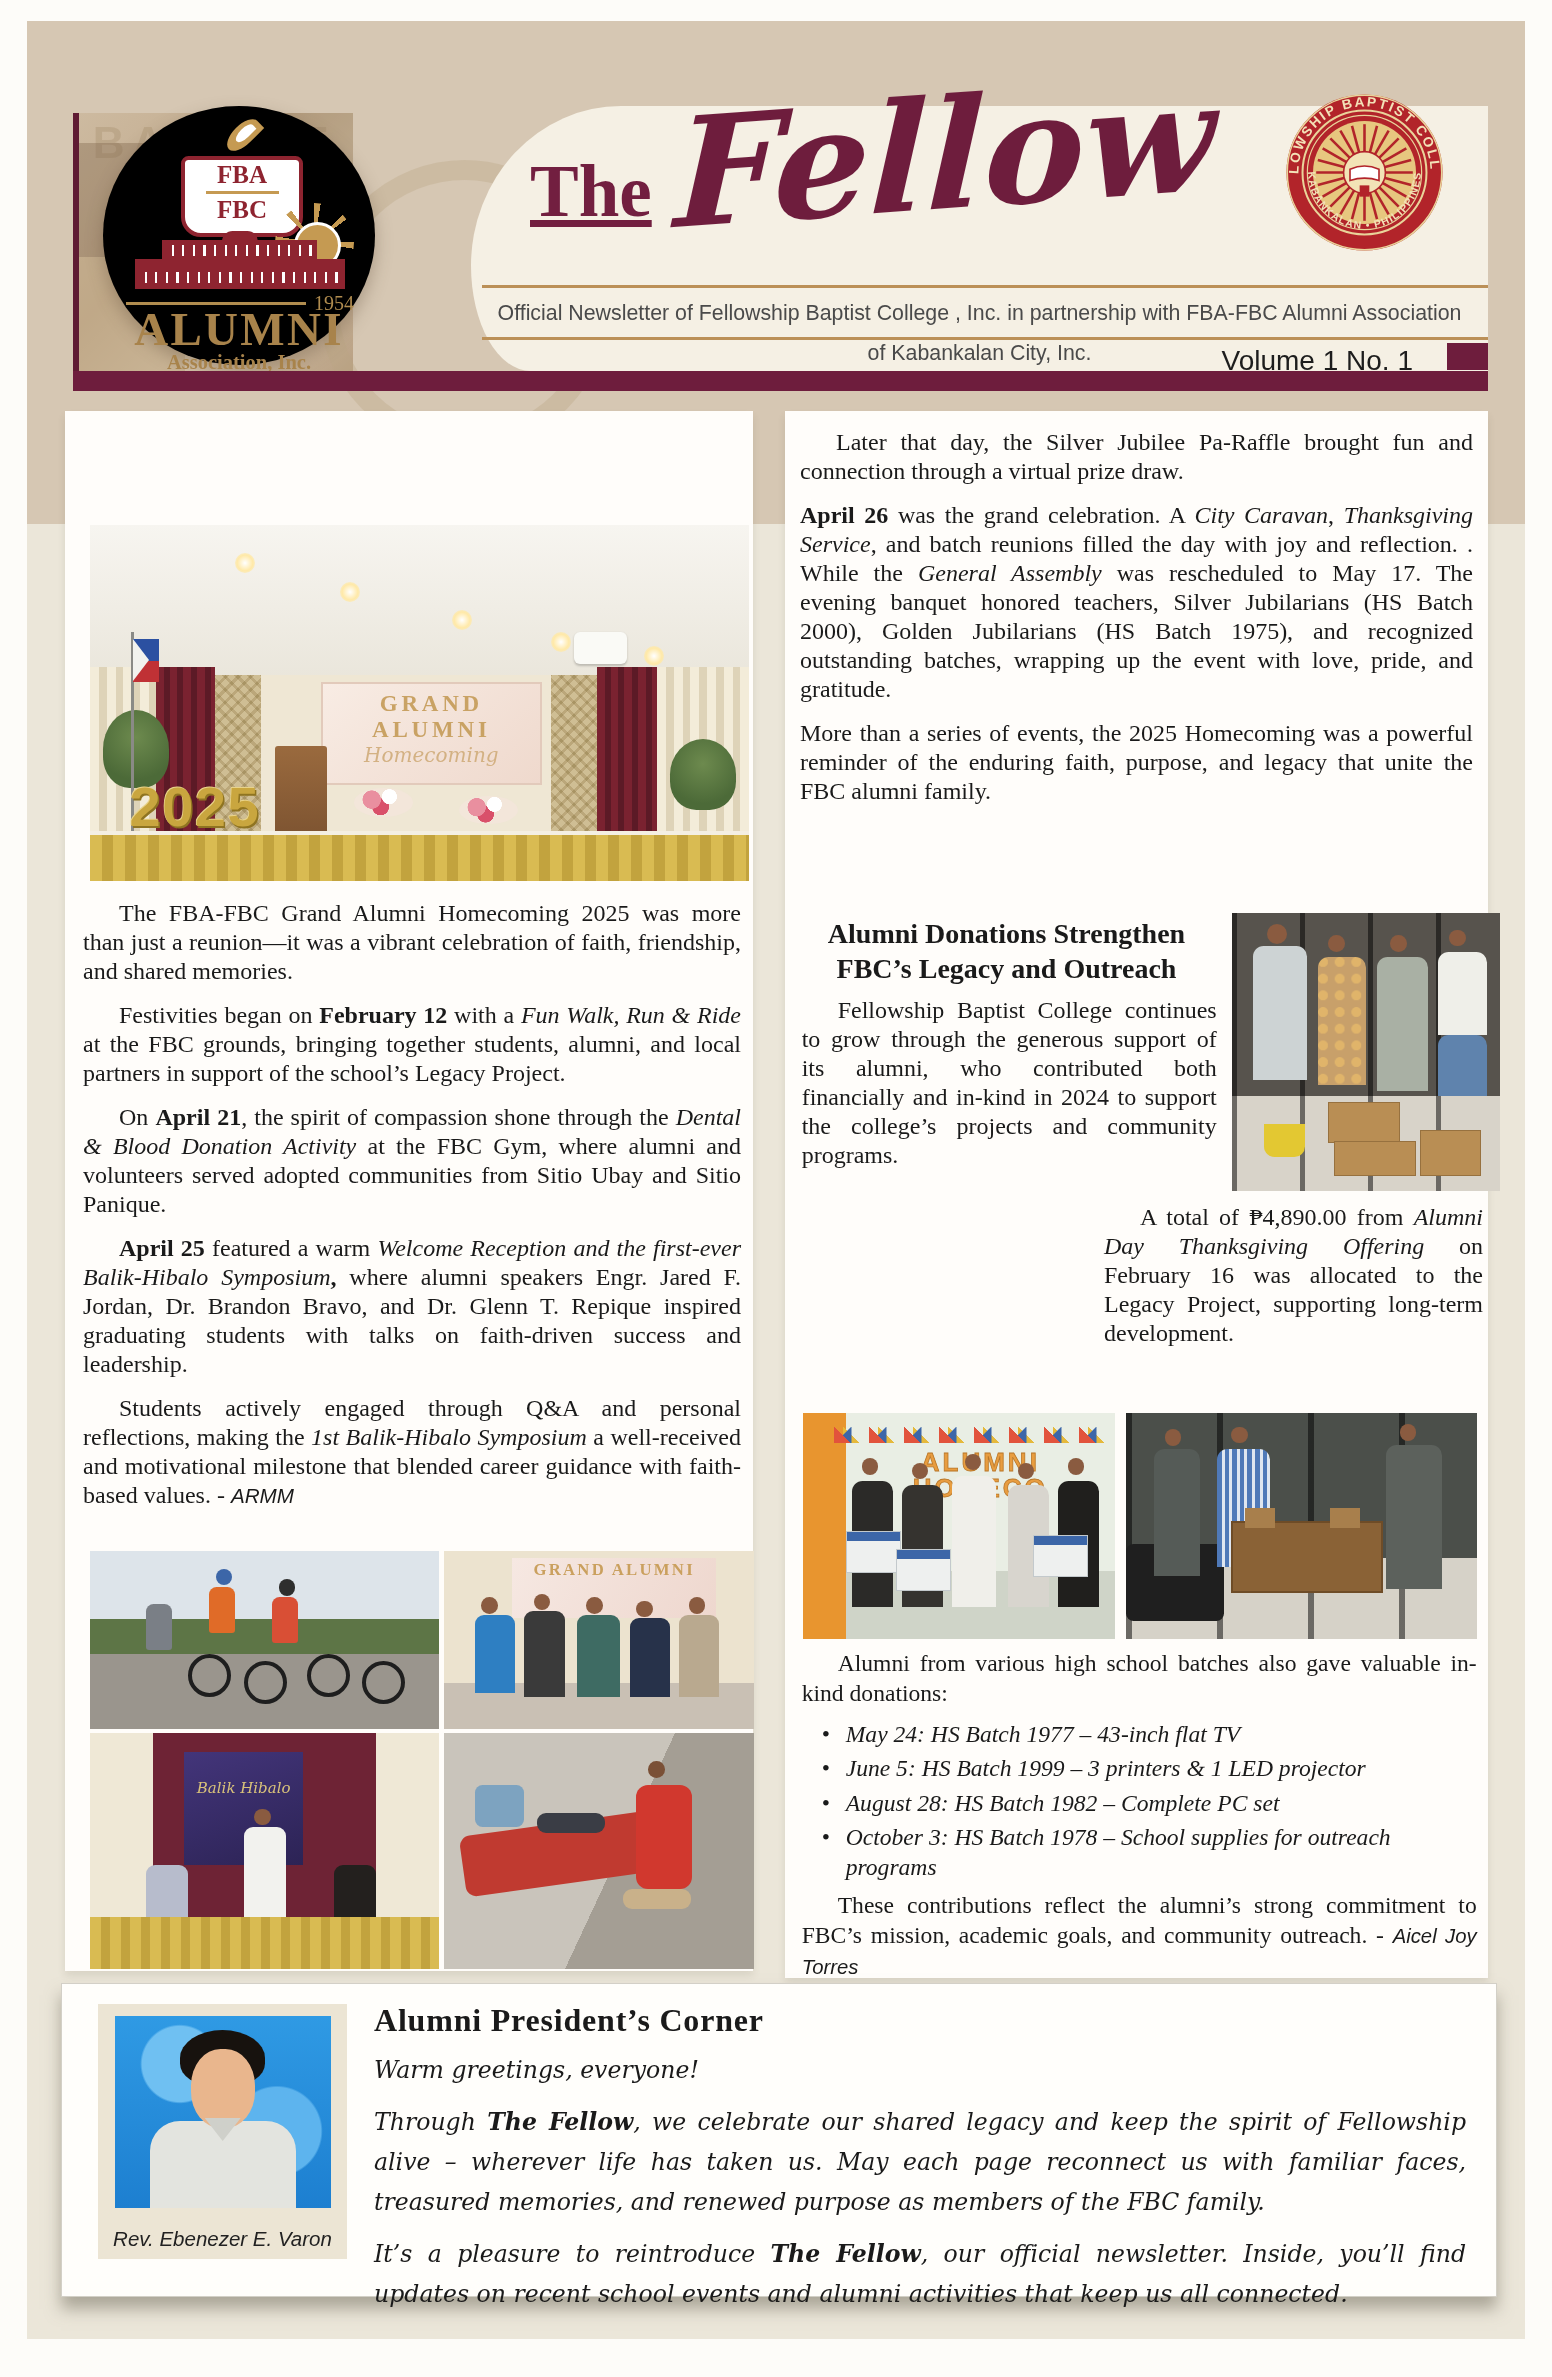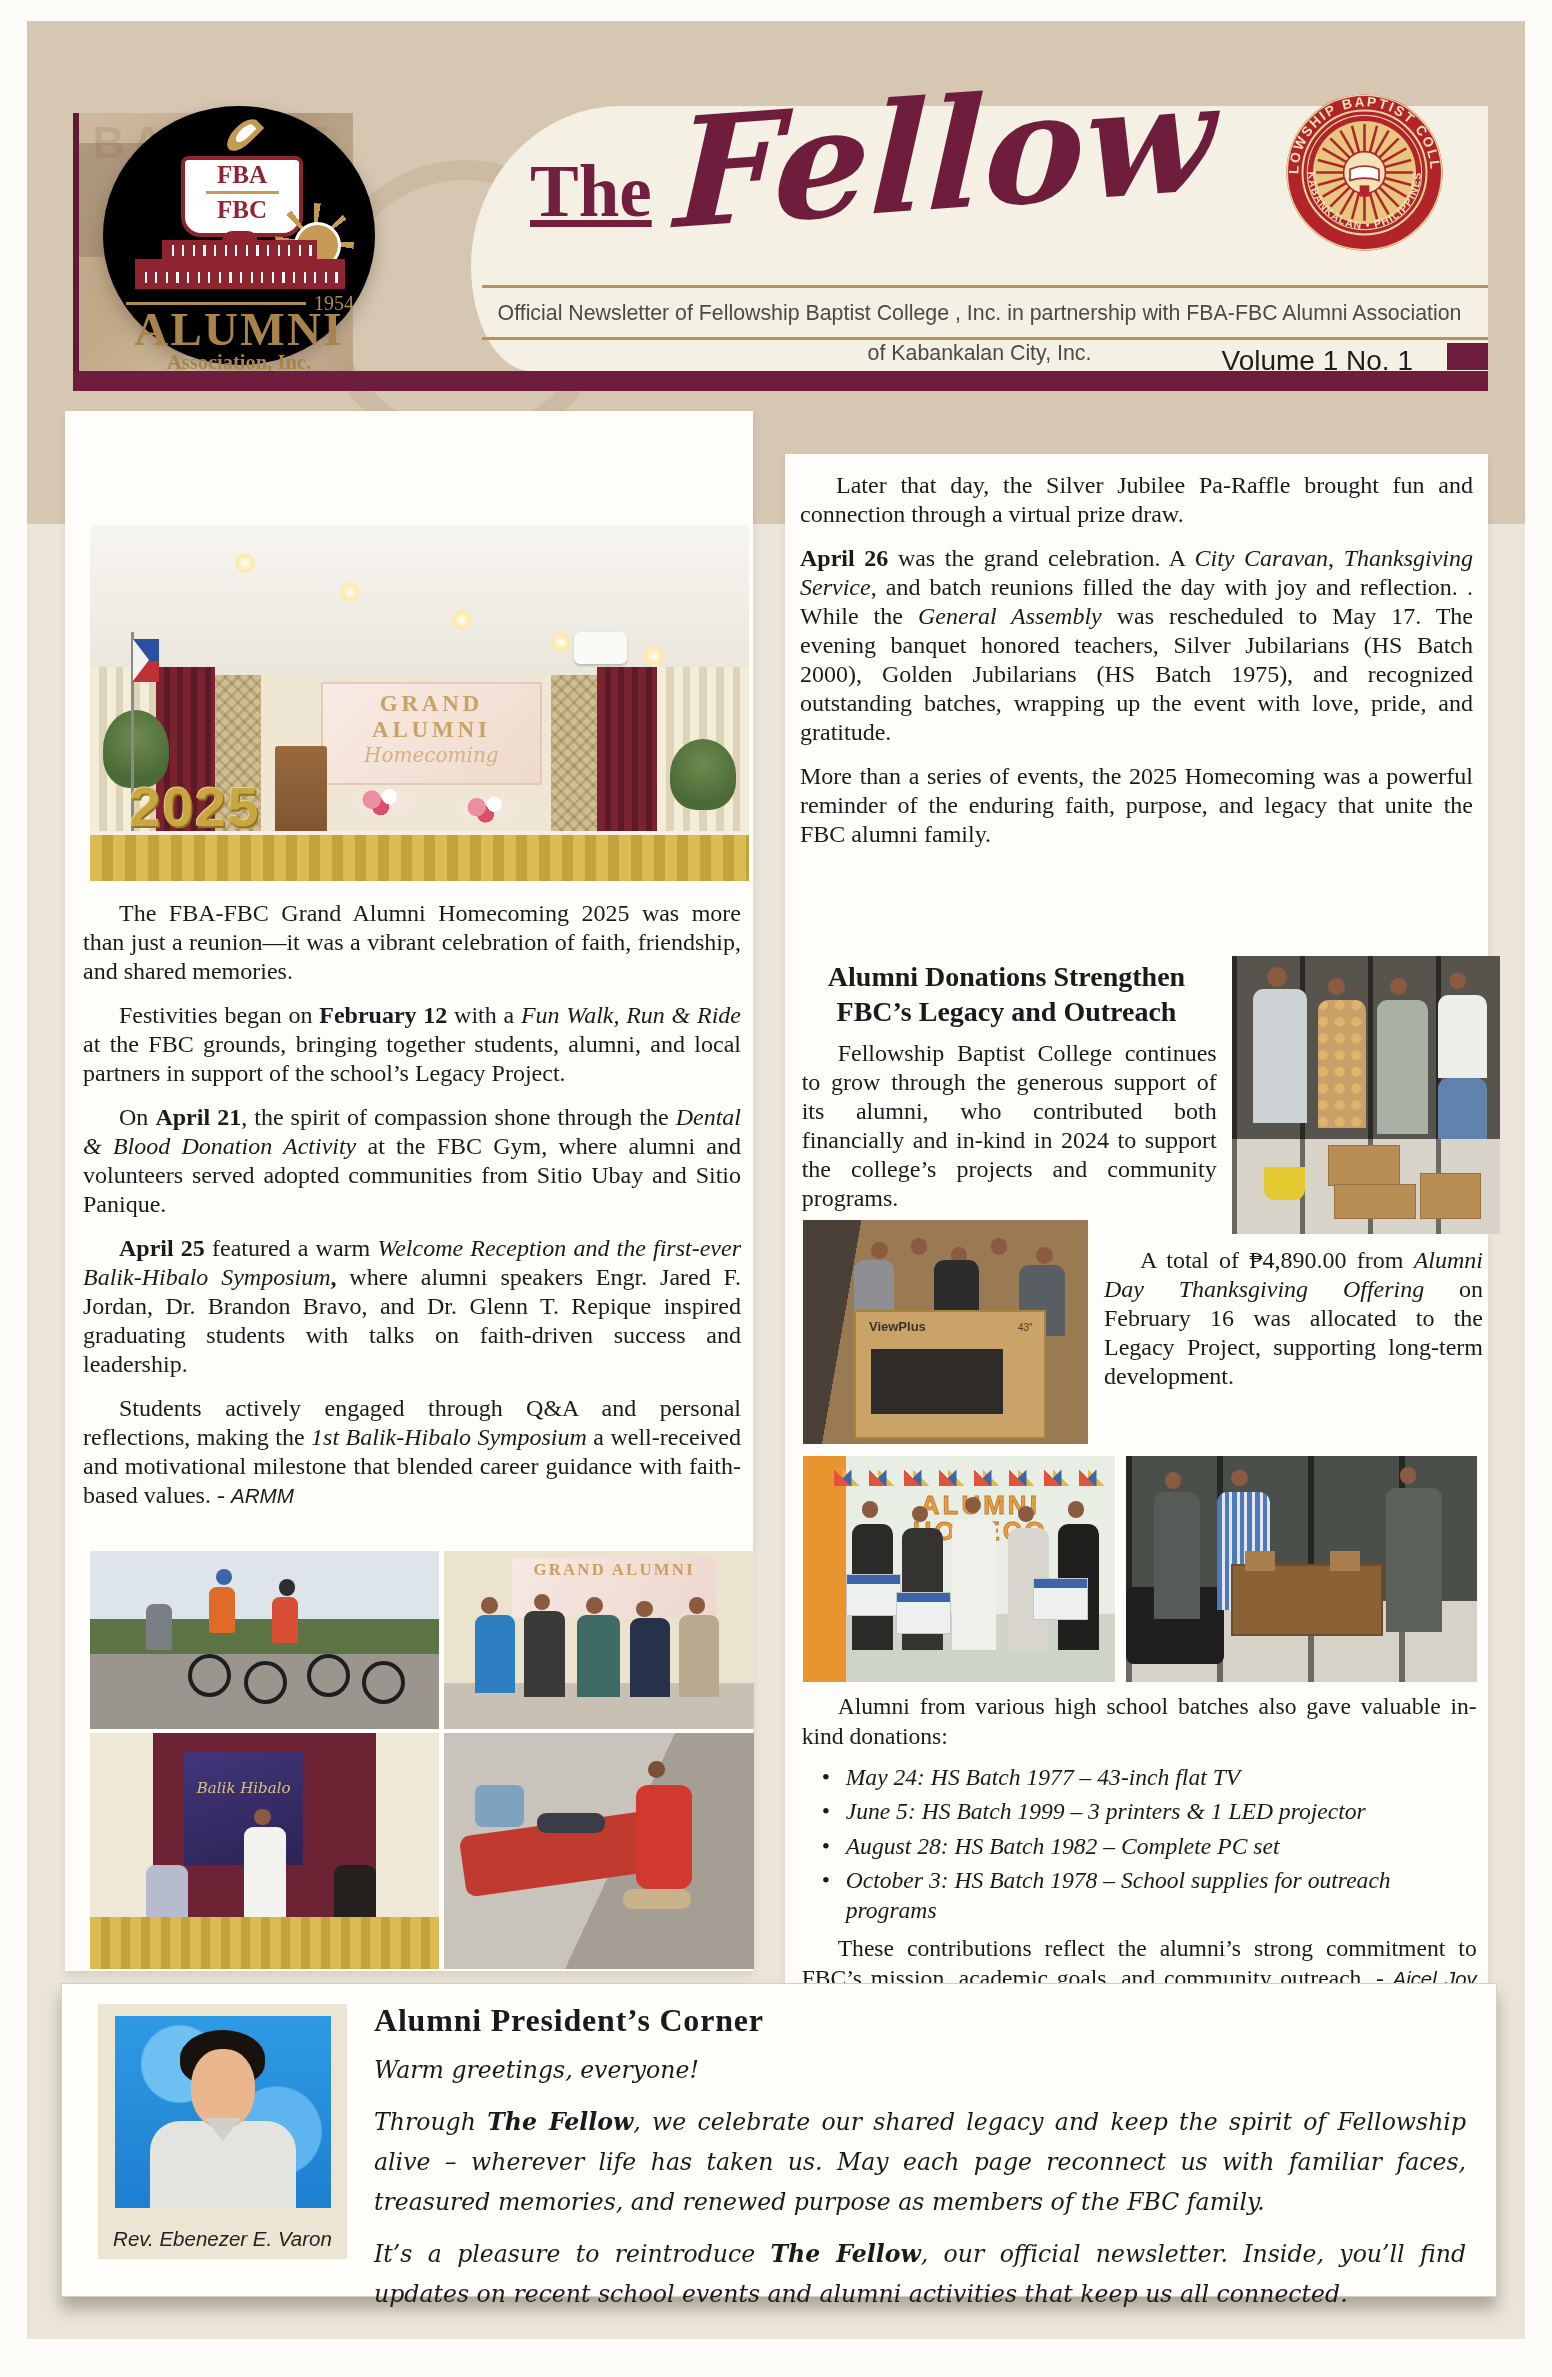--- a/index.html
+++ b/index.html
@@ -60,21 +60,21 @@
             font-family:"Liberation Sans",sans-serif;font-size:22px;color:#4a4a4a;
             transform:scaleX(.97);transform-origin:center;}
   .volume{position:absolute;right:75px;top:239px;font-family:"Liberation Sans",sans-serif;
           font-size:28px;color:#1d1d1d;}
   .corner-block{position:absolute;right:0;top:237px;width:41px;height:27px;background:#6e1d3d;}
   .maroon-bar{position:absolute;left:73px;top:371px;width:1415px;height:20px;background:#6e1d3d;}
 
   
   .card{position:absolute;background:#fffdfa;box-shadow:0 4.6px 7.6px rgba(80,70,50,.12);}
   .card-left{left:65px;top:411px;width:688px;height:1560px;}
-  .card-right{left:785px;top:411px;width:703px;height:1567px;margin-top:43px;}
+  .card-right{left:785px;top:411px;width:703px;height:1567px;}
 
   .left-title{position:absolute;left:12px;right:12px;top:20px;margin:0;text-align:center;
               font:bold 31px/1.18 "Liberation Serif",serif;}
   .para{font-size:24px;line-height:29px;text-align:justify;margin:0 0 15px 0;}
   .ind{text-indent:36px;}
   .b{font-weight:bold}.i{font-style:italic}
   .sig{font-family:"Liberation Sans",sans-serif;font-style:italic;font-size:.86em;}
   .left-paras{position:absolute;left:18px;top:488px;width:658px;}
   .right-top{position:absolute;left:15px;top:16.7px;width:673px;}
 
@@ -391,35 +391,20 @@
       <div class="person" style="left:77%;top:44%;width:18%;height:22%;background:#5f83ad"></div>
       <div class="head" style="left:81%;top:6%"></div>
       <div class="box" style="left:36%;top:68%;width:26%;height:14%"></div>
       <div class="box" style="left:38%;top:82%;width:30%;height:12%"></div>
       <div class="box" style="left:70%;top:78%;width:22%;height:16%"></div>
       <div class="ybag" style="left:12%;top:76%"></div>
     </figure>
 
     <p class="para ind don-p1"><span>Fellowship Baptist College continues to grow through the generous support of its alumni, who contributed both financially and in-kind in 2024 to support the college’s projects and community programs.</span></p>
 
-    <figure class="ph photo-tv" style="margin:0">
-      <div class="head" style="left:24%;top:10%"></div>
-        <div class="head" style="left:38%;top:8%"></div>
-      <div class="head" style="left:52%;top:12%"></div>
-        <div class="head" style="left:66%;top:8%"></div>
-      <div class="head" style="left:82%;top:12%"></div>
-      <div class="person" style="left:18%;top:18%;width:14%;height:30%;background:#8d8f93"></div>
-      <div class="person" style="left:46%;top:18%;width:16%;height:28%;background:#2b2b2b"></div>
-      <div class="person" style="left:76%;top:20%;width:16%;height:32%;background:#595e63"></div>
-      <div class="tvbox">
-        <span class="brand">ViewPlus</span>
-        <span class="sz">43"</span>
-        <div class="scr"></div>
-      </div>
-    </figure>
 
     <p class="para ind don-p2"><span>A total of ₱4,890.00 from </span><span class="i">Alumni Day Thanksgiving Offering</span><span> on February 16 was allocated to the Legacy Project, supporting long-term development.</span></p>
 
     <figure class="ph photo-printers" style="margin:0">
       <div class="pn-orange"></div>
       <div class="pennants"></div>
       <div class="pr-banner">ALUMNI HOMECO</div>
       <div class="person" style="left:16%;top:30%;width:13%;height:56%;background:#2b2a28"></div>
       <div class="person" style="left:32%;top:32%;width:13%;height:54%;background:#35332f"></div>
       <div class="person" style="left:48%;top:28%;width:14%;height:58%;background:#f0efea"></div>

